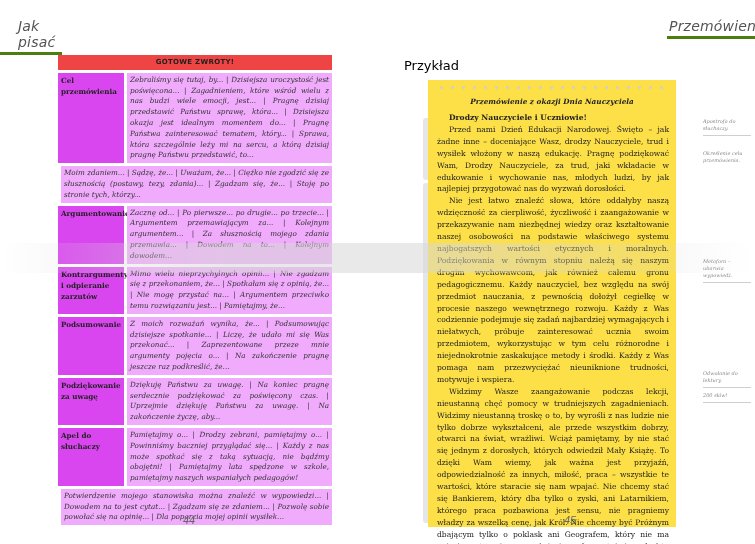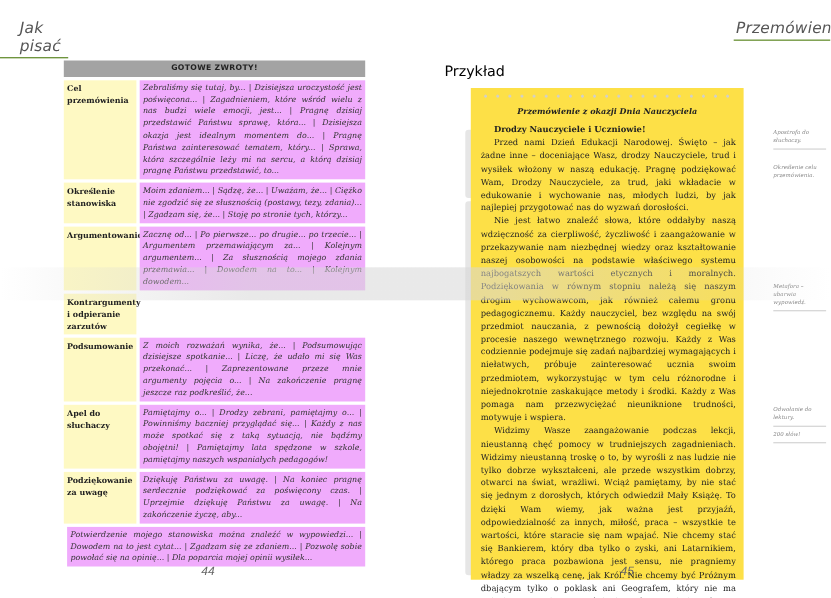--- a/index.html
+++ b/index.html
@@ -10,45 +10,45 @@
     color: #222;
   }
   .page { position: absolute; top: 0; height: 544px; }
   .page-left { left: 0; width: 378px; }
   .page-right { left: 378px; width: 377px; }
 
   .running-head {
     position: absolute; top: 18px;
     font-family: "DejaVu Sans", sans-serif; font-style: italic;
     font-size: 14px; color: #555; letter-spacing: 0.2px;
-    padding-bottom: 2px; border-bottom: 1px solid #4d7c0f;
+    padding-bottom: 2px; border-bottom: 3px solid #4d7c0f;
   }
   .running-head.left { left: 0; padding-left: 18px; width: 44px; }
   .running-head.right { right: 0; padding-right: 6px; text-align: left; width: 80px; padding-left: 2px; }
 
   .page-number {
     position: absolute; top: 514px;
     font-family: Liberation Sans, sans-serif; font-style: italic;
     font-size: 11px; color: #666;
   }
 
   
   .phrases {
     position: absolute; left: 58px; top: 55px; width: 274px;
     border-collapse: separate; border-spacing: 0 3px;
     font-size: 7.2px; line-height: 10.8px;
   }
   .phrases-title {
-    background: #a3a3a3; text-align: center;
+    background: #ef4444; text-align: center;
     font-family: "DejaVu Sans", sans-serif; font-weight: bold;
     font-size: 7px; padding: 2px 0; letter-spacing: 0.3px;
   }
   .phrase-row { display: flex; margin-top: 3px; }
   .phrase-label {
-    width: 66px; flex: none; background: #fef9c3;
+    width: 66px; flex: none; background: #d946ef;
     font-weight: bold; font-size: 7.2px; line-height: 11px;
     padding: 2px 3px; box-sizing: border-box; color: #222;
   }
   .phrase-text {
     flex: 1; background: #f0abfc; margin-left: 3px;
     font-style: italic; padding: 2px 3px; text-align: justify; color: #333;
   }
 
   
   .example-heading {
@@ -106,41 +106,41 @@
   <div class="running-head left">Jak pisać</div>
 
   <div class="phrases">
     <div class="phrases-title">GOTOWE ZWROTY!</div>
 
     <div class="phrase-row">
       <div class="phrase-label">Cel przemówienia</div>
       <div class="phrase-text">Zebraliśmy się tutaj, by... | Dzisiejsza uroczystość jest poświęcona... | Zagadnieniem, które wśród wielu z nas budzi wiele emocji, jest... | Pragnę dzisiaj przedstawić Państwu sprawę, która... | Dzisiejsza okazja jest idealnym momentem do... | Pragnę Państwa zainteresować tematem, który... | Sprawa, która szczególnie leży mi na sercu, a którą dzisiaj pragnę Państwu przedstawić, to...</div>
     </div>
     <div class="phrase-row">
-      <div class="phrase-label">Określenie stanowiska</div>
       <div class="phrase-text">Moim zdaniem... | Sądzę, że... | Uważam, że... | Ciężko nie zgodzić się ze słusznością (postawy, tezy, zdania)... | Zgadzam się, że... | Stoję po stronie tych, którzy...</div>
     </div>
     <div class="phrase-row">
       <div class="phrase-label">Argumentowanie</div>
       <div class="phrase-text">Zacznę od... | Po pierwsze... po drugie... po trzecie... | Argumentem przemawiającym za... | Kolejnym argumentem... | Za słusznością mojego zdania przemawia... | Dowodem na to... | Kolejnym dowodem...</div>
     </div>
     <div class="phrase-row">
       <div class="phrase-label">Kontrargumenty i odpieranie zarzutów</div>
+      <div class="phrase-text">Mimo wielu nieprzychylnych opinii... | Nie zgadzam się z przekonaniem, że... | Spotkałam się z opinią, że... | Nie mogę przystać na... | Argumentem przeciwko temu rozwiązaniu jest... | Pamiętajmy, że...</div>
     </div>
     <div class="phrase-row">
       <div class="phrase-label">Podsumowanie</div>
       <div class="phrase-text">Z moich rozważań wynika, że... | Podsumowując dzisiejsze spotkanie... | Liczę, że udało mi się Was przekonać... | Zaprezentowane przeze mnie argumenty pojęcia o... | Na zakończenie pragnę jeszcze raz podkreślić, że...</div>
     </div>
     <div class="phrase-row">
+      <div class="phrase-label">Podziękowanie za uwagę</div>
+      <div class="phrase-text">Dziękuję Państwu za uwagę. | Na koniec pragnę serdecznie podziękować za poświęcony czas. | Uprzejmie dziękuję Państwu za uwagę. | Na zakończenie życzę, aby...</div>
+    </div>
+    <div class="phrase-row">
       <div class="phrase-label">Apel do słuchaczy</div>
       <div class="phrase-text">Pamiętajmy o... | Drodzy zebrani, pamiętajmy o... | Powinniśmy baczniej przyglądać się... | Każdy z nas może spotkać się z taką sytuacją, nie bądźmy obojętni! | Pamiętajmy lata spędzone w szkole, pamiętajmy naszych wspaniałych pedagogów!</div>
-    </div>
-    <div class="phrase-row">
-      <div class="phrase-label">Podziękowanie za uwagę</div>
-      <div class="phrase-text">Dziękuję Państwu za uwagę. | Na koniec pragnę serdecznie podziękować za poświęcony czas. | Uprzejmie dziękuję Państwu za uwagę. | Na zakończenie życzę, aby...</div>
     </div>
     <div class="phrase-row">
       <div class="phrase-text">Potwierdzenie mojego stanowiska można znaleźć w wypowiedzi... | Dowodem na to jest cytat... | Zgadzam się ze zdaniem... | Pozwolę sobie powołać się na opinię... | Dla poparcia mojej opinii wysiłek...</div>
     </div>
   </div>
 
   <div class="page-number" style="left:183px;">44</div>
 </div>
 
 <div class="page page-right">

